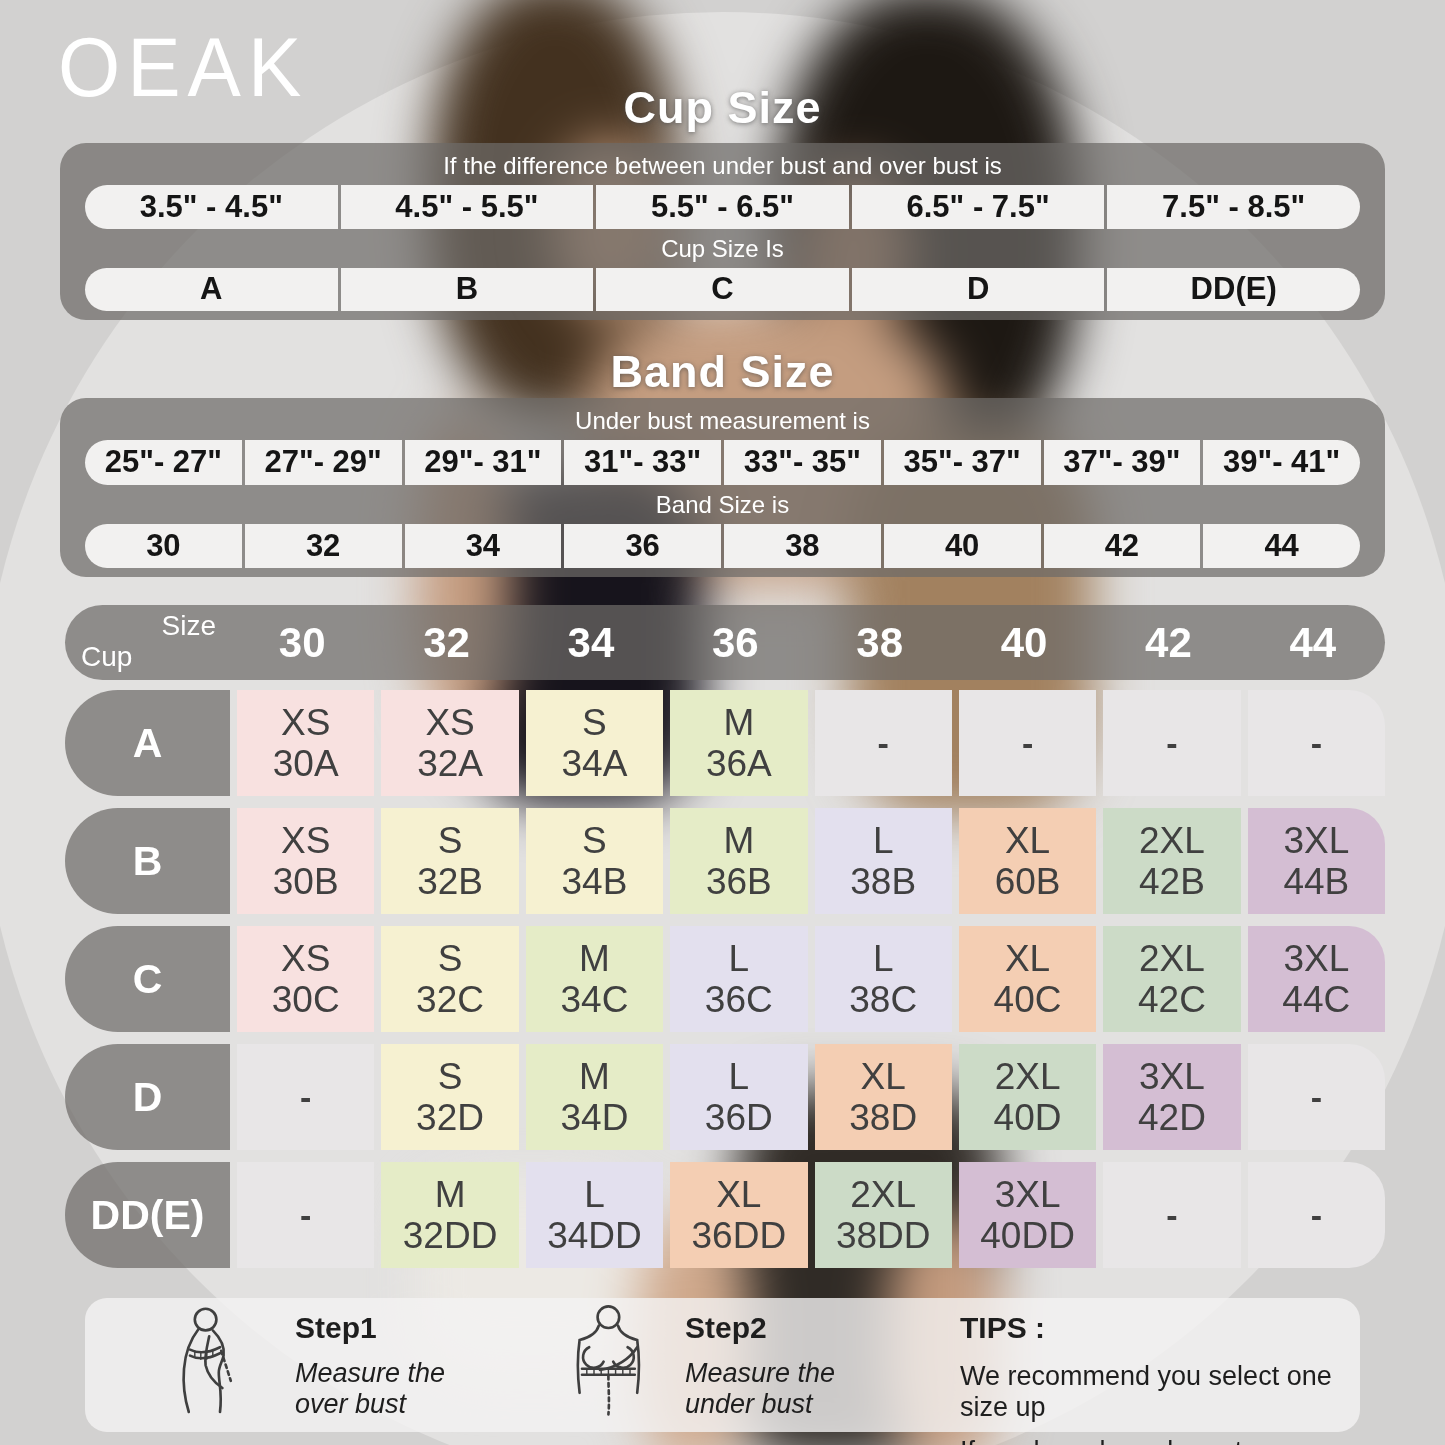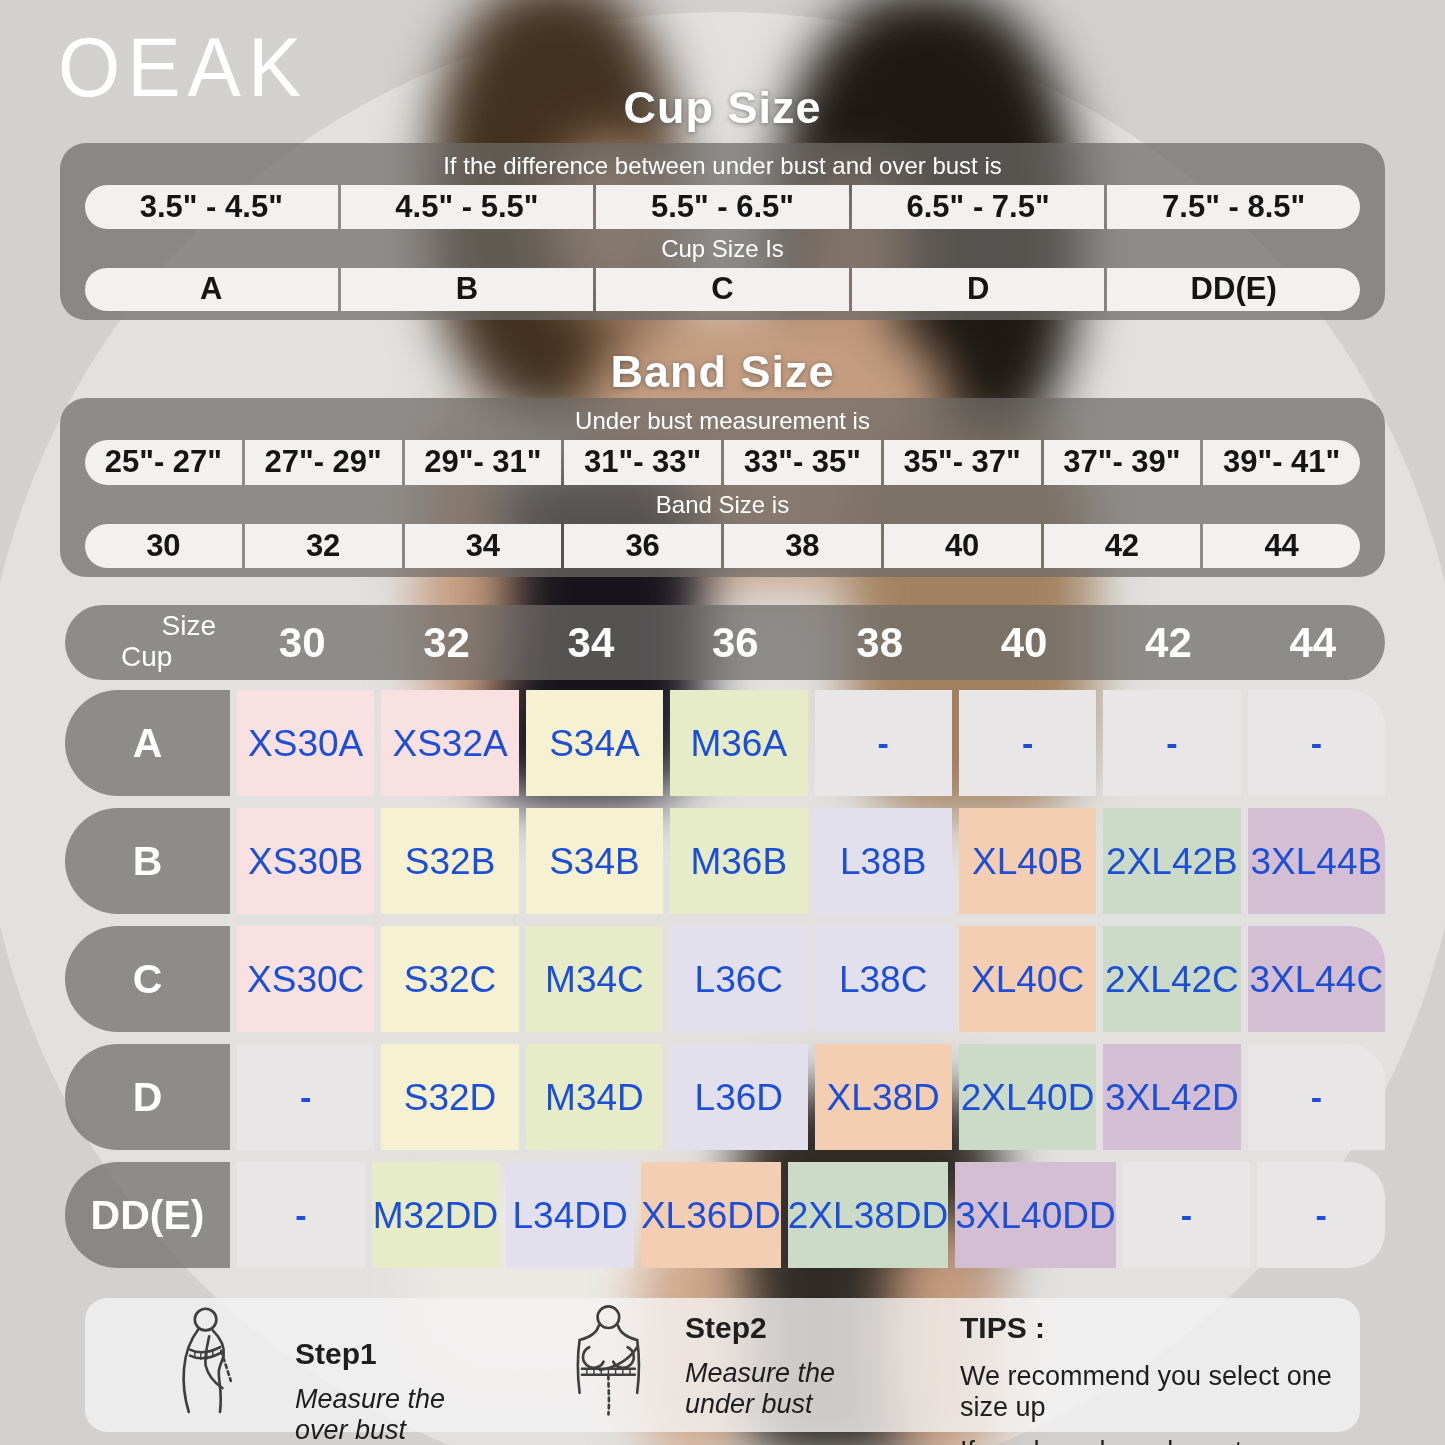--- a/index.html
+++ b/index.html
@@ -41,42 +41,42 @@
   .pill-row{display:flex;gap:3px;flex:1;margin-top:3px;min-height:0;}
   .pill{flex:1;background:#f2f1f0;display:flex;align-items:center;justify-content:center;
         color:#151515;font-size:31px;font-weight:bold;}
   .pill:first-child{border-radius:24px 0 0 24px;}
   .pill:last-child{border-radius:0 24px 24px 0;}
   
   .mhead{position:absolute;left:65px;top:605px;width:1320px;height:75px;
          background:rgba(110,107,104,0.72);border-radius:38px;display:flex;}
   .corner{flex:none;width:165px;position:relative;color:#fff;font-size:28px;}
   .corner .c-top{position:absolute;right:14px;top:5px;}
-  .corner .c-bottom{position:absolute;left:16px;bottom:7px;margin-left:40px;}
+  .corner .c-bottom{position:absolute;left:16px;bottom:7px;}
   .mcol{flex:1;display:flex;align-items:center;justify-content:center;color:#fff;
         font-size:42px;font-weight:bold;}
   .mrows{position:absolute;left:65px;top:690px;width:1320px;}
   .mrow{display:flex;gap:7px;height:106px;margin-bottom:12px;}
   .mlabel{flex:none;width:165px;background:rgba(110,107,104,0.72);border-radius:53px 0 0 53px;
           display:flex;align-items:center;justify-content:center;color:#fff;font-size:41px;
           font-weight:bold;}
-  .mcell{flex:1;display:flex;flex-direction:row;align-items:center;justify-content:center;
-         color:#1d4ed8;font-size:37px;line-height:41px;}
+  .mcell{flex:1;display:flex;flex-direction:column;align-items:center;justify-content:center;
+         color:#404040;font-size:37px;line-height:41px;}
   .mcell.lastcol{border-top-right-radius:36px;}
   .mrow:last-child .mcell.lastcol{border-bottom-right-radius:36px;}
   .mcell[data-name="empty-cell"] .sz{font-weight:bold;font-size:34px;}
   
   .foot{position:absolute;left:85px;top:1298px;width:1275px;height:134px;border-radius:22px;
         background:rgba(244,243,242,0.8);}
   .ficon{position:absolute;top:6px;}
   .ficon svg{stroke:#3f3f3f;fill:none;stroke-width:2.2;stroke-linecap:round;}
   .icon1{left:42px;}
   .icon2{left:452px;}
   .fblock{position:absolute;top:13px;color:#1e1e1e;}
-  .fb1{left:210px;margin-top:26px;}
+  .fb1{left:210px;}
   .fb2{left:600px;}
   .fb3{left:875px;}
   .ftitle{font-size:30px;font-weight:bold;}
   .fdesc{margin-top:13px;font-size:27px;line-height:31px;white-space:pre-line;font-style:italic;}
   .tipline1{margin-top:16px;font-size:27px;}
   .tipline2{margin-top:13px;font-size:27px;}
 </style>
 </head>
 <body>
 
@@ -209,21 +209,21 @@
         <div class="mcell" data-name="size-cell" style="background: rgb(229, 236, 199);">
           <div class="sz" data-name="cell-size-label">M</div>
           <div class="code" data-name="cell-code-label">36B</div>
         </div>
         <div class="mcell" data-name="size-cell" style="background: rgb(227, 224, 238);">
           <div class="sz" data-name="cell-size-label">L</div>
           <div class="code" data-name="cell-code-label">38B</div>
         </div>
         <div class="mcell" data-name="size-cell" style="background: rgb(244, 206, 179);">
           <div class="sz" data-name="cell-size-label">XL</div>
-          <div class="code" data-name="cell-code-label">40B</div>
+          <div class="code" data-name="cell-code-label">60B</div>
         </div>
         <div class="mcell" data-name="size-cell" style="background: rgb(204, 219, 199);">
           <div class="sz" data-name="cell-size-label">2XL</div>
           <div class="code" data-name="cell-code-label">42B</div>
         </div>
         <div class="mcell lastcol" data-name="size-cell" style="background: rgb(212, 190, 211);">
           <div class="sz" data-name="cell-size-label">3XL</div>
           <div class="code" data-name="cell-code-label">44B</div>
         </div>
       </div>

